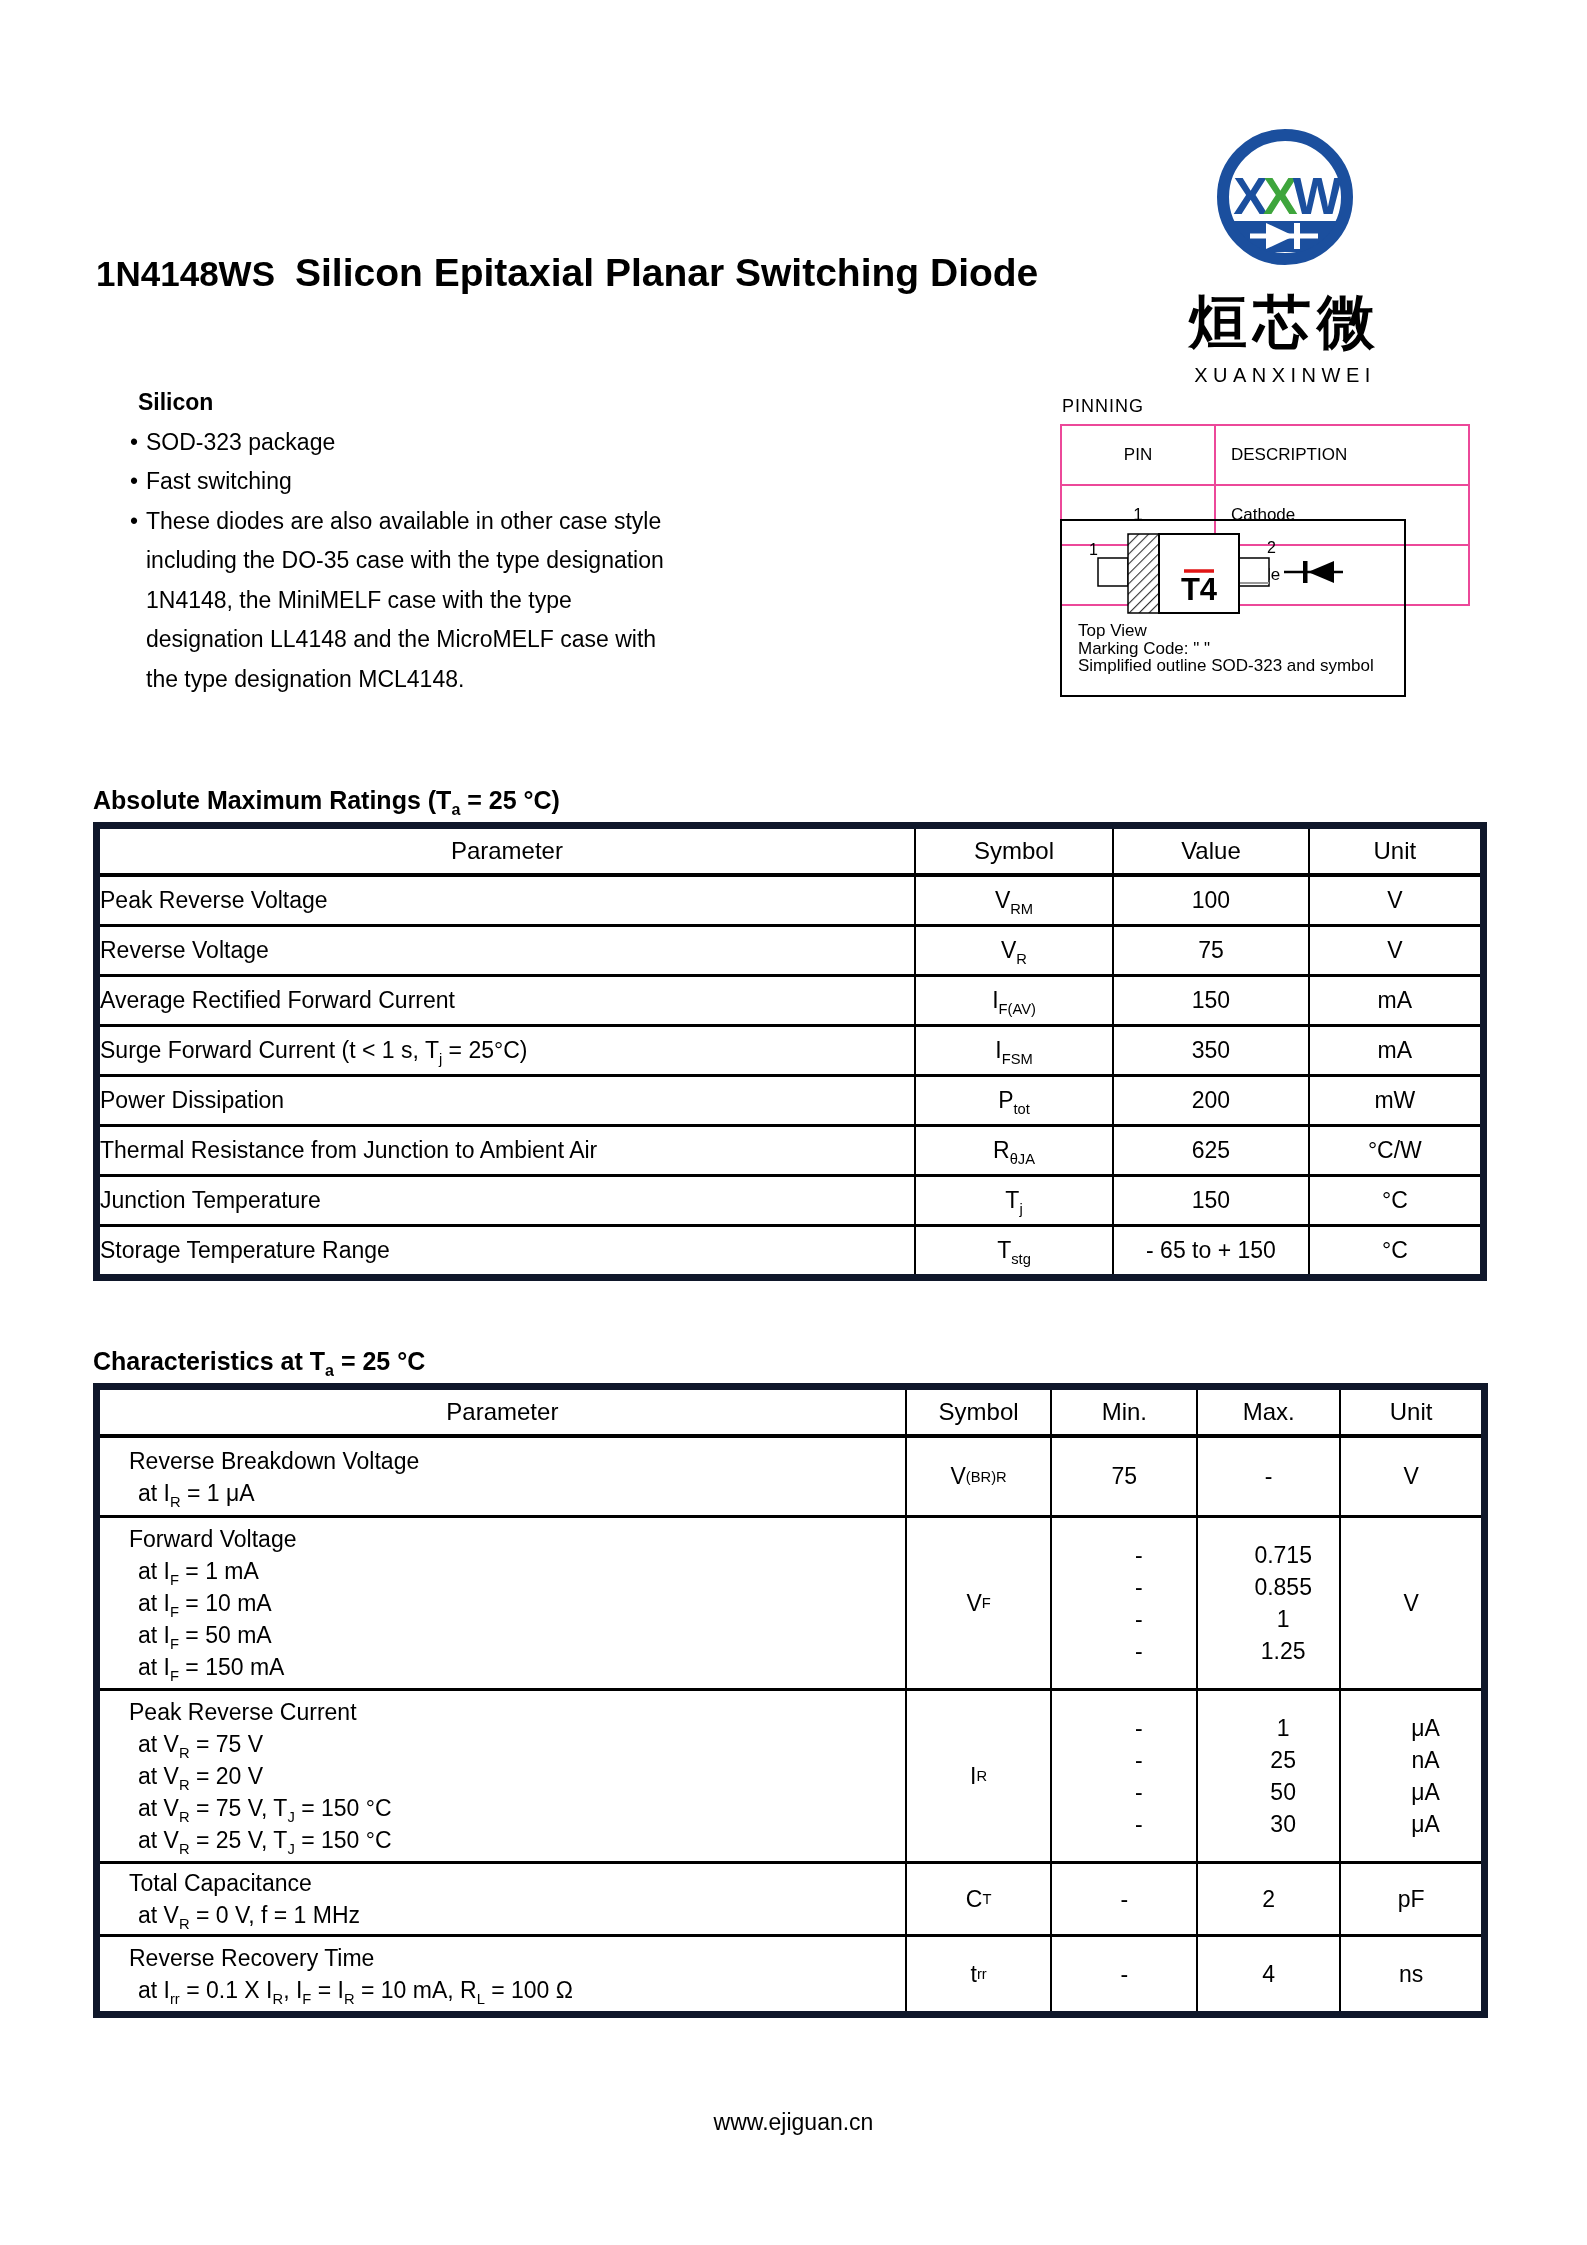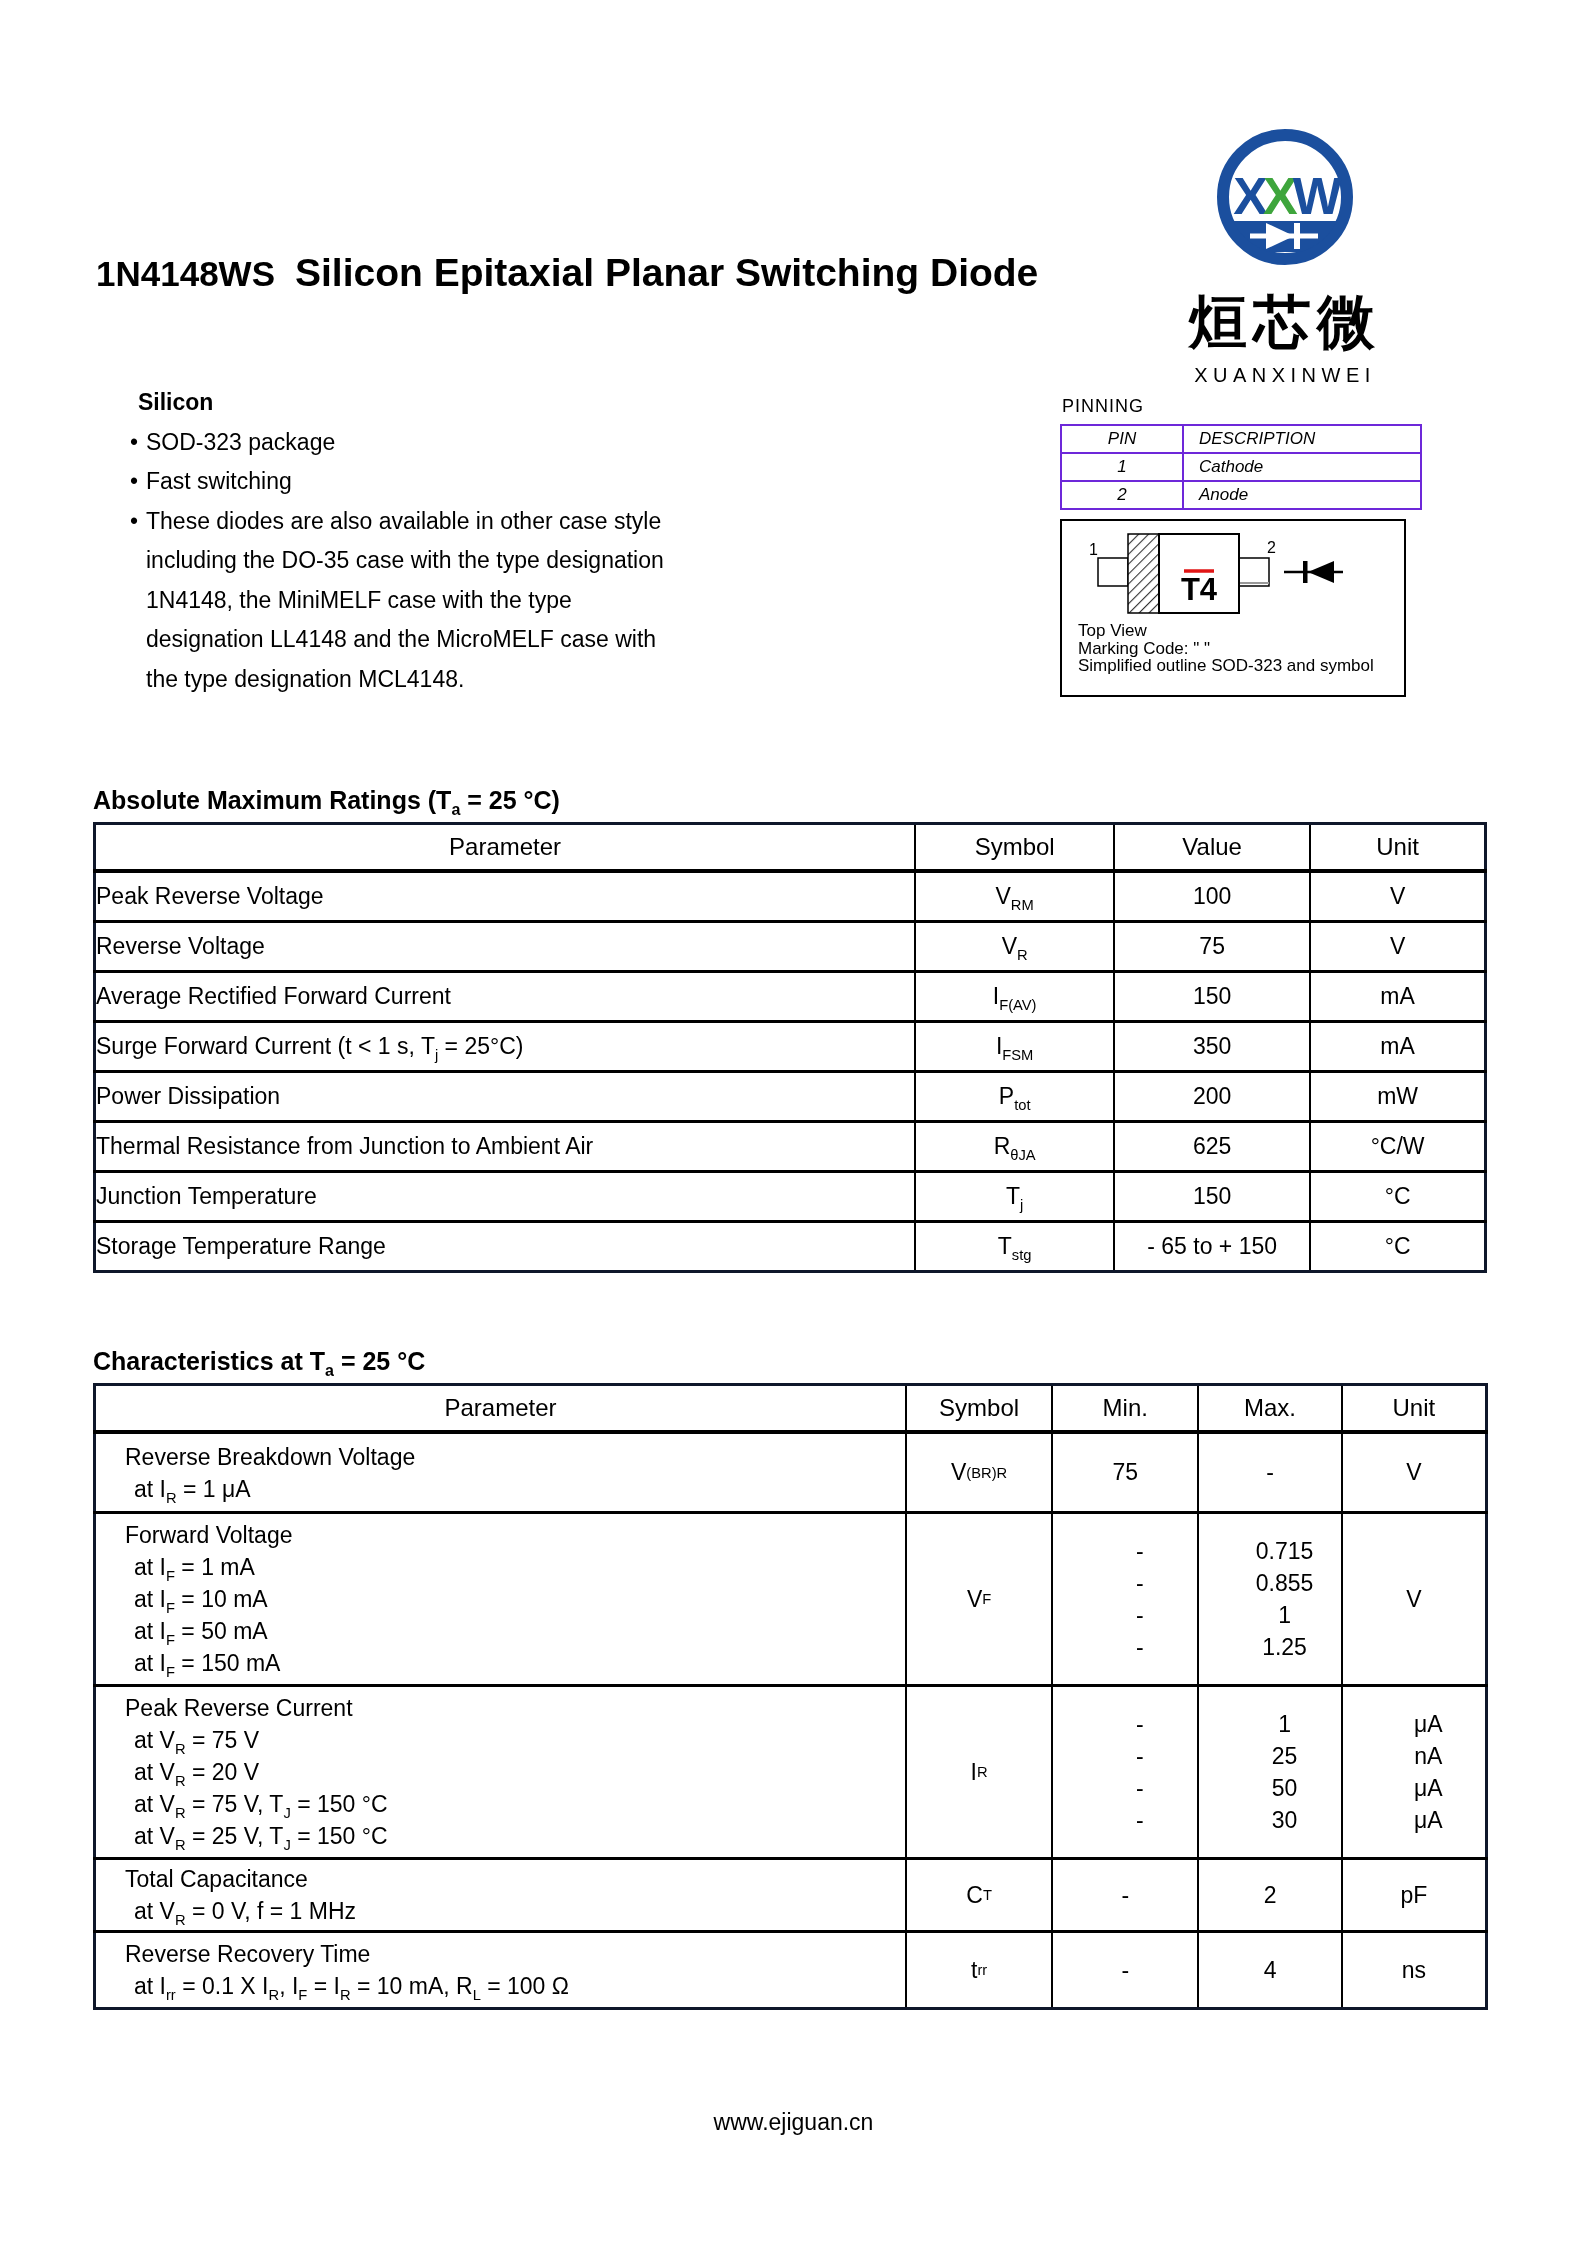--- a/index.html
+++ b/index.html
@@ -19,32 +19,32 @@
   
   .features{position:absolute;left:130px;top:383px;font-size:23px;line-height:39.5px;}
   .features .f-heading{font-weight:bold;padding-left:8px;}
   .feature-line{white-space:nowrap;}
   .feature-line .bullet{display:inline-block;width:16px;}
   .feature-line.cont{padding-left:16px;}
 
   
   .pinning-label{position:absolute;left:1062px;top:396px;font-size:18px;letter-spacing:1px;}
   .pin-table{position:absolute;left:1060px;top:424px;border-collapse:collapse;table-layout:fixed;width:341px;border:2px solid #000;font-size:17px;}
-  .pin-table th,.pin-table td{border:2px solid #6d28d9;height:26px;font-weight:normal;padding:0;font-style:italic;}
+  .pin-table th,.pin-table td{border:2px solid #ec4899;height:26px;font-weight:normal;padding:16px;}
   .pin-table .c0{width:120px;text-align:center;}
   .pin-table .c1{width:221px;text-align:left;padding-left:15px;}
 
   .pkg-box{position:absolute;left:1060px;top:519px;width:342px;height:174px;border:2px solid #000;}
   .pkg-captions{position:absolute;left:16px;top:101px;font-size:17px;line-height:17.5px;}
 
   
   .sec-heading{position:absolute;left:93px;font-size:25px;font-weight:bold;}
 
   
-  table.spec{border-collapse:collapse;table-layout:fixed;position:absolute;left:93px;border:3px solid #0f172a;}
+  table.spec{border-collapse:collapse;table-layout:fixed;position:absolute;left:93px;border:7px solid #0f172a;}
   table.spec th,table.spec td{border:2px solid #000;font-weight:normal;padding:0;}
   table.spec th{height:44px;font-size:24px;border-bottom-width:4px;}
   table.spec td{font-size:23px;}
   table.spec tr.data td{border-top-width:3px;}
   .abs-table{width:1394px;}
   .abs-table td{height:47px;}
   .char-table{width:1395px;}
   .cell-left{text-align:left;padding-left:19px;}
   .cell-center{text-align:center;}
   .param-stack,.val-stack{display:flex;flex-direction:column;justify-content:center;height:100%;line-height:32px;padding-left:29px;}

